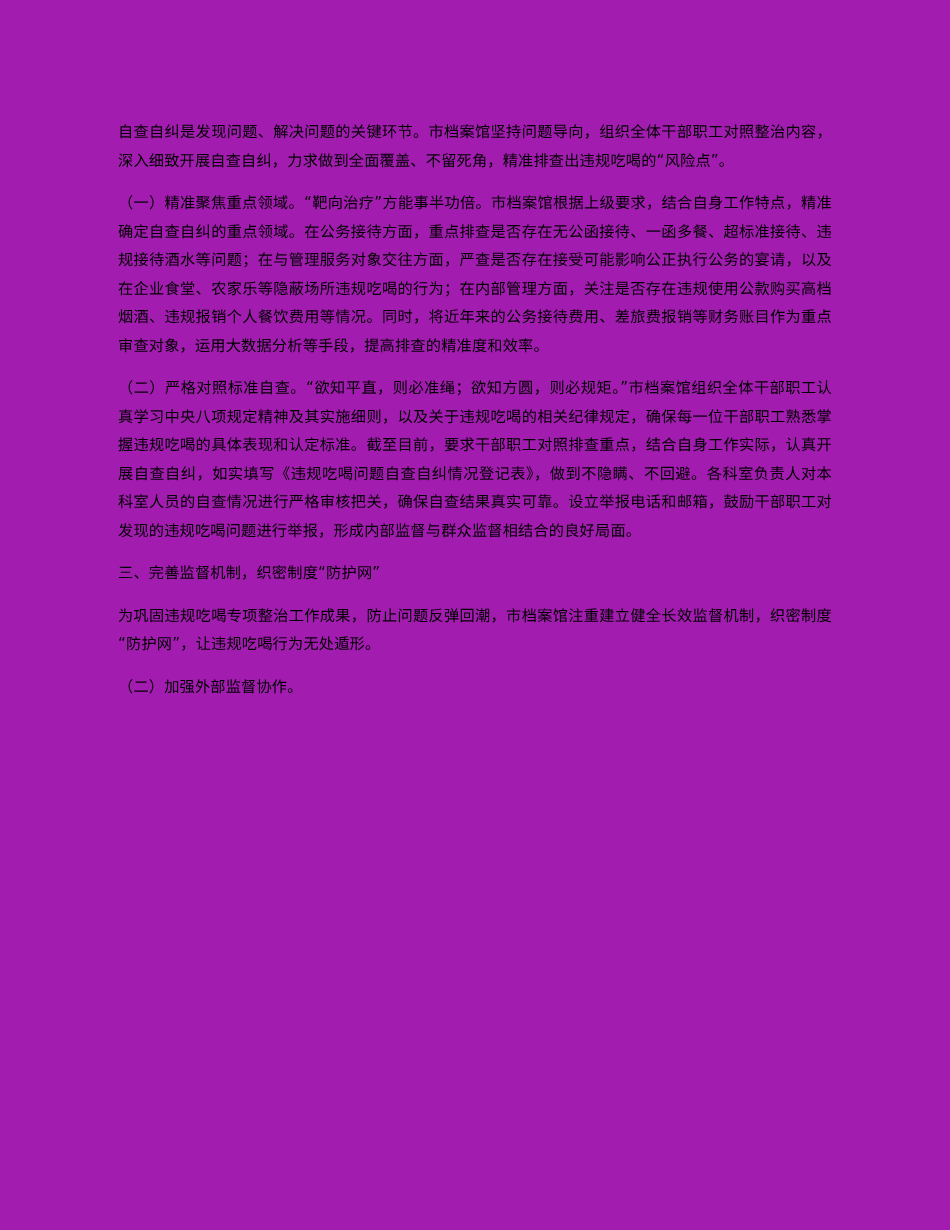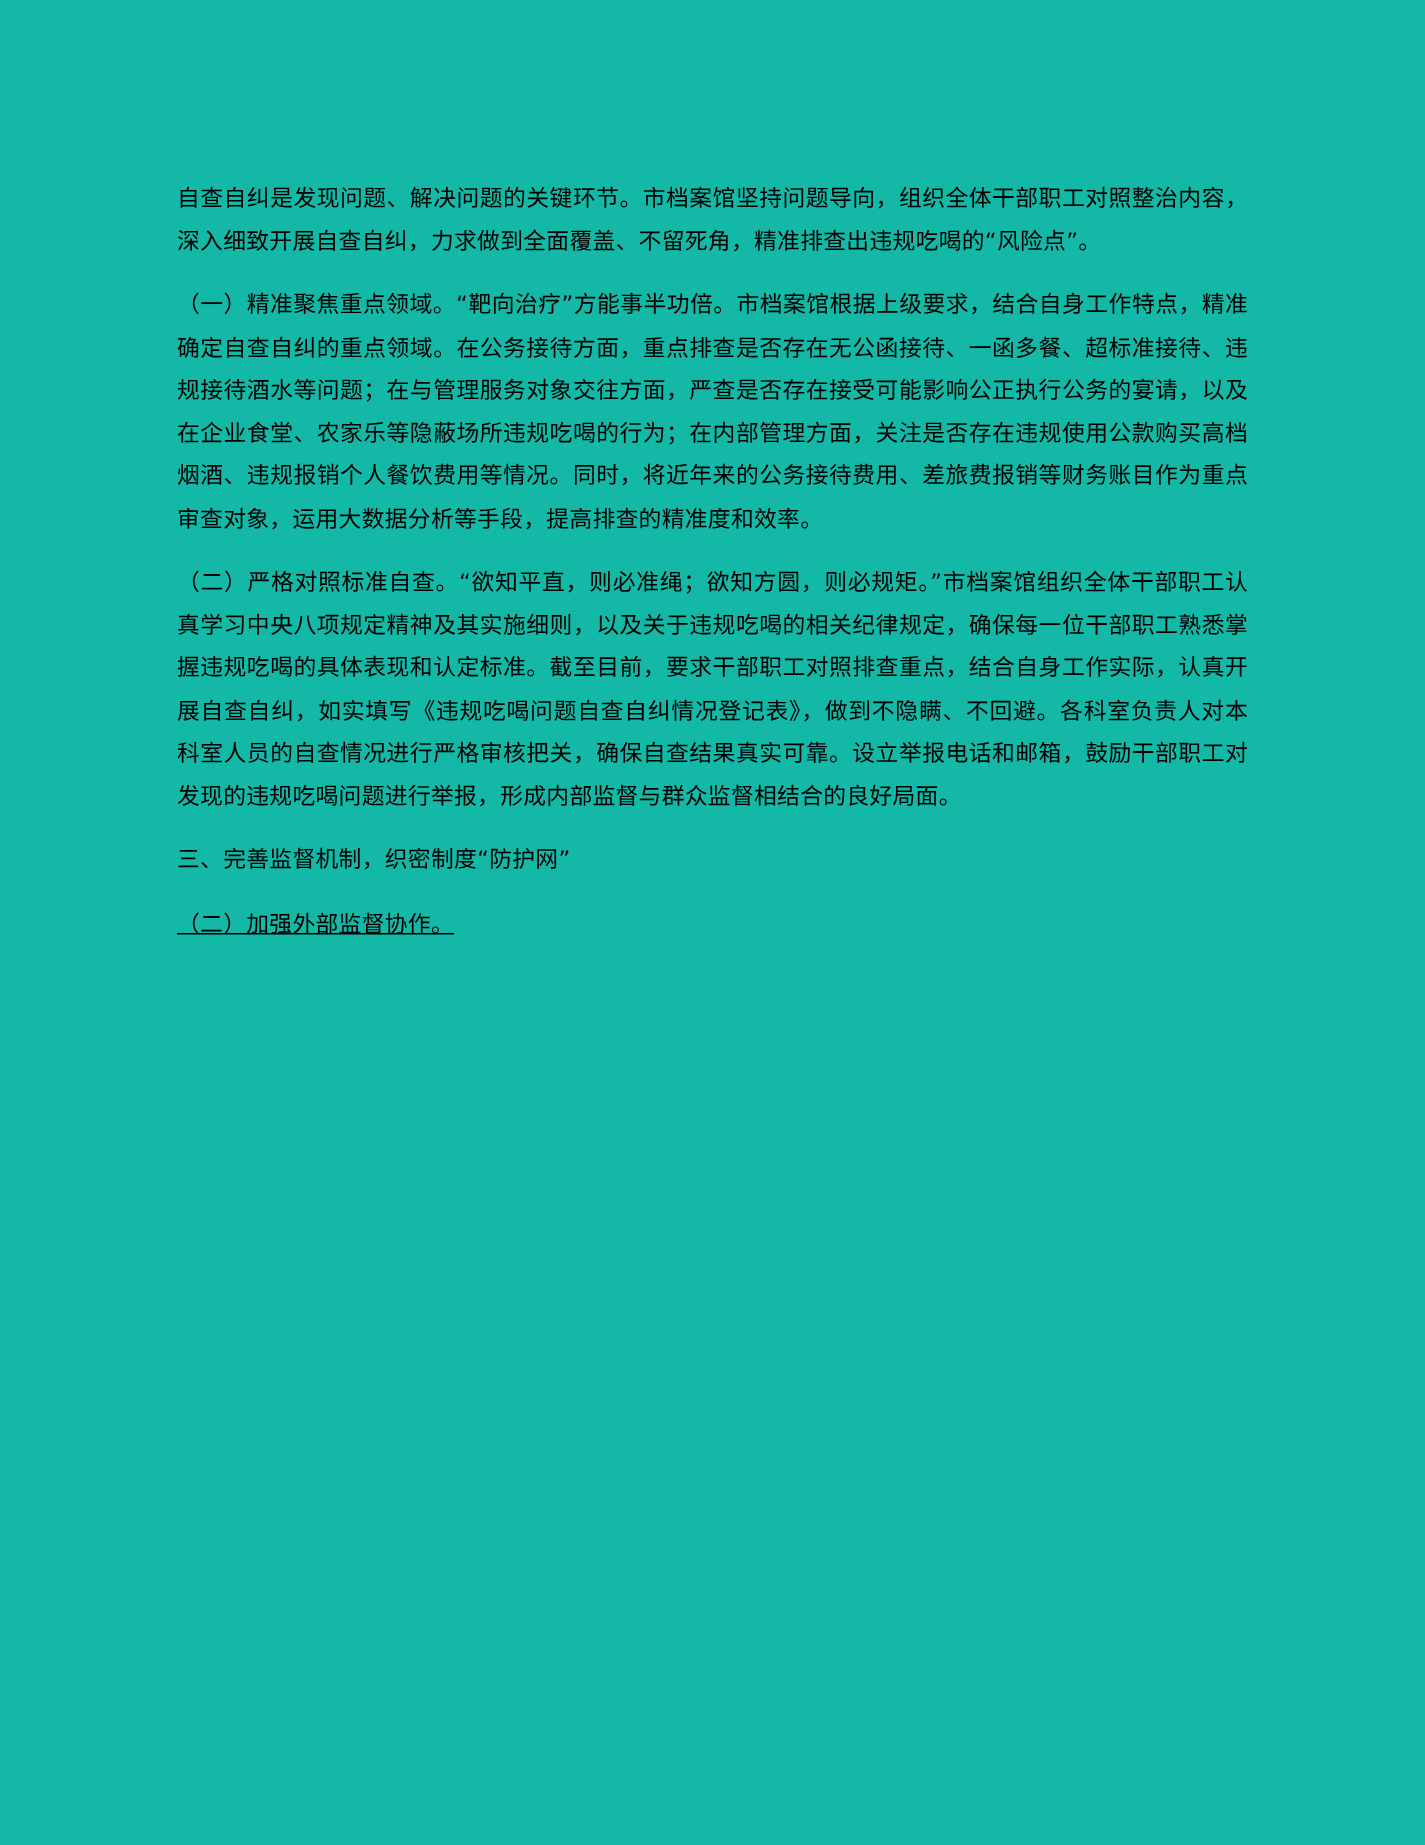--- a/index.html
+++ b/index.html
@@ -11,46 +11,46 @@
     width: 950px;
     height: 1230px;
     font-family: "DejaVu Sans", "Liberation Sans", sans-serif;
     color: #000000;
     overflow: hidden;
   }
   .page {
     position: relative;
     width: 950px;
     height: 1230px;
-    background: #14b8a6;
+    background: #a21caf;
     box-sizing: border-box;
     padding: 118px 118px 0 118px;
   }
   .doc-body {
     width: 714px;
   }
   p.para {
     margin: 0 0 14px 0;
     font-size: 15.2px;
     line-height: 28.5px;
     text-align: justify;
     text-justify: inter-ideograph;
     letter-spacing: 0.2px;
     color: #000000;
     font-weight: 500;
   }
   p.last {
     margin-bottom: 0;
-    text-decoration: underline;
   }
 </style>
 </head>
 <body>
 
 <div class="page">
   <div class="doc-body">
     <p class="para">自查自纠是发现问题、解决问题的关键环节。市档案馆坚持问题导向，组织全体干部职工对照整治内容，深入细致开展自查自纠，力求做到全面覆盖、不留死角，精准排查出违规吃喝的“风险点”。</p>
     <p class="para">（一）精准聚焦重点领域。“靶向治疗”方能事半功倍。市档案馆根据上级要求，结合自身工作特点，精准确定自查自纠的重点领域。在公务接待方面，重点排查是否存在无公函接待、一函多餐、超标准接待、违规接待酒水等问题；在与管理服务对象交往方面，严查是否存在接受可能影响公正执行公务的宴请，以及在企业食堂、农家乐等隐蔽场所违规吃喝的行为；在内部管理方面，关注是否存在违规使用公款购买高档烟酒、违规报销个人餐饮费用等情况。同时，将近年来的公务接待费用、差旅费报销等财务账目作为重点审查对象，运用大数据分析等手段，提高排查的精准度和效率。</p>
     <p class="para">（二）严格对照标准自查。“欲知平直，则必准绳；欲知方圆，则必规矩。”市档案馆组织全体干部职工认真学习中央八项规定精神及其实施细则，以及关于违规吃喝的相关纪律规定，确保每一位干部职工熟悉掌握违规吃喝的具体表现和认定标准。截至目前，要求干部职工对照排查重点，结合自身工作实际，认真开展自查自纠，如实填写《违规吃喝问题自查自纠情况登记表》，做到不隐瞒、不回避。各科室负责人对本科室人员的自查情况进行严格审核把关，确保自查结果真实可靠。设立举报电话和邮箱，鼓励干部职工对发现的违规吃喝问题进行举报，形成内部监督与群众监督相结合的良好局面。</p>
     <p class="para">三、完善监督机制，织密制度“防护网”</p>
+    <p class="para">为巩固违规吃喝专项整治工作成果，防止问题反弹回潮，市档案馆注重建立健全长效监督机制，织密制度“防护网”，让违规吃喝行为无处遁形。</p>
     <p class="para last">（二）加强外部监督协作。</p>
   </div>
 </div>
 
 </body></html>

